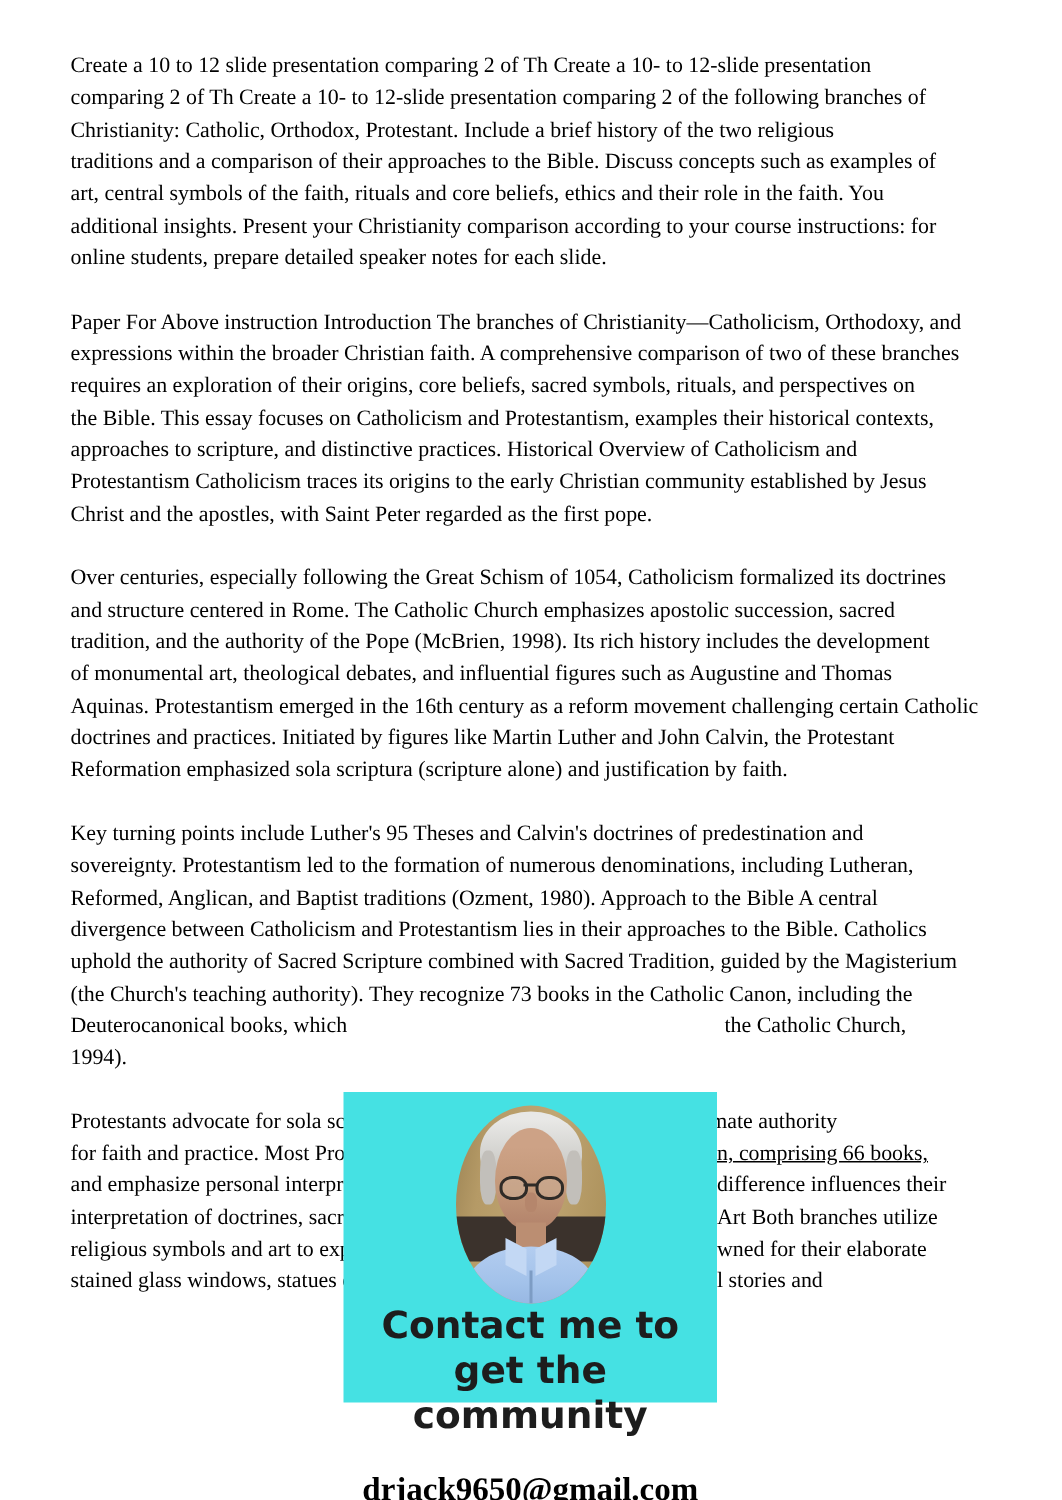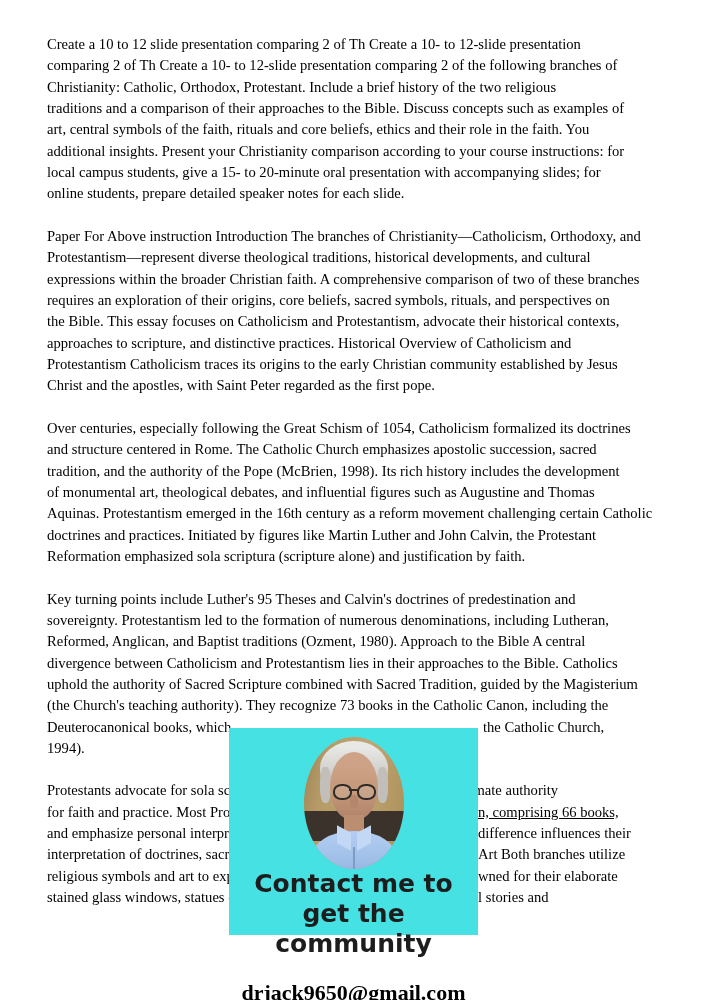--- a/index.html
+++ b/index.html
@@ -148,29 +148,27 @@
 <div class="page">
 
   <div class="doc">
       <div class="para">
         <div class="line">Create a 10 to 12 slide presentation comparing 2 of Th Create a 10- to 12-slide presentation</div>
         <div class="line">comparing 2 of Th Create a 10- to 12-slide presentation comparing 2 of the following branches of</div>
         <div class="line">Christianity: Catholic, Orthodox, Protestant. Include a brief history of the two religious</div>
         <div class="line">traditions and a comparison of their approaches to the Bible. Discuss concepts such as examples of</div>
         <div class="line">art, central symbols of the faith, rituals and core beliefs, ethics and their role in the faith. You</div>
         <div class="line">additional insights. Present your Christianity comparison according to your course instructions: for</div>
-        <div class="line">local campus students, give a 15- to 20-minute oral presentation with accompanying slides; for</div>
         <div class="line">online students, prepare detailed speaker notes for each slide.</div>
       </div>
       <div class="para">
         <div class="line">Paper For Above instruction Introduction The branches of Christianity—Catholicism, Orthodoxy, and</div>
-        <div class="line">Protestantism—represent diverse theological traditions, historical developments, and cultural</div>
         <div class="line">expressions within the broader Christian faith. A comprehensive comparison of two of these branches</div>
         <div class="line">requires an exploration of their origins, core beliefs, sacred symbols, rituals, and perspectives on</div>
-        <div class="line">the Bible. This essay focuses on Catholicism and Protestantism, advocate their historical contexts,</div>
+        <div class="line">the Bible. This essay focuses on Catholicism and Protestantism, examples their historical contexts,</div>
         <div class="line">approaches to scripture, and distinctive practices. Historical Overview of Catholicism and</div>
         <div class="line">Protestantism Catholicism traces its origins to the early Christian community established by Jesus</div>
         <div class="line">Christ and the apostles, with Saint Peter regarded as the first pope.</div>
       </div>
       <div class="para">
         <div class="line">Over centuries, especially following the Great Schism of 1054, Catholicism formalized its doctrines</div>
         <div class="line">and structure centered in Rome. The Catholic Church emphasizes apostolic succession, sacred</div>
         <div class="line">tradition, and the authority of the Pope (McBrien, 1998). Its rich history includes the development</div>
         <div class="line">of monumental art, theological debates, and influential figures such as Augustine and Thomas</div>
         <div class="line">Aquinas. Protestantism emerged in the 16th century as a reform movement challenging certain Catholic</div>

